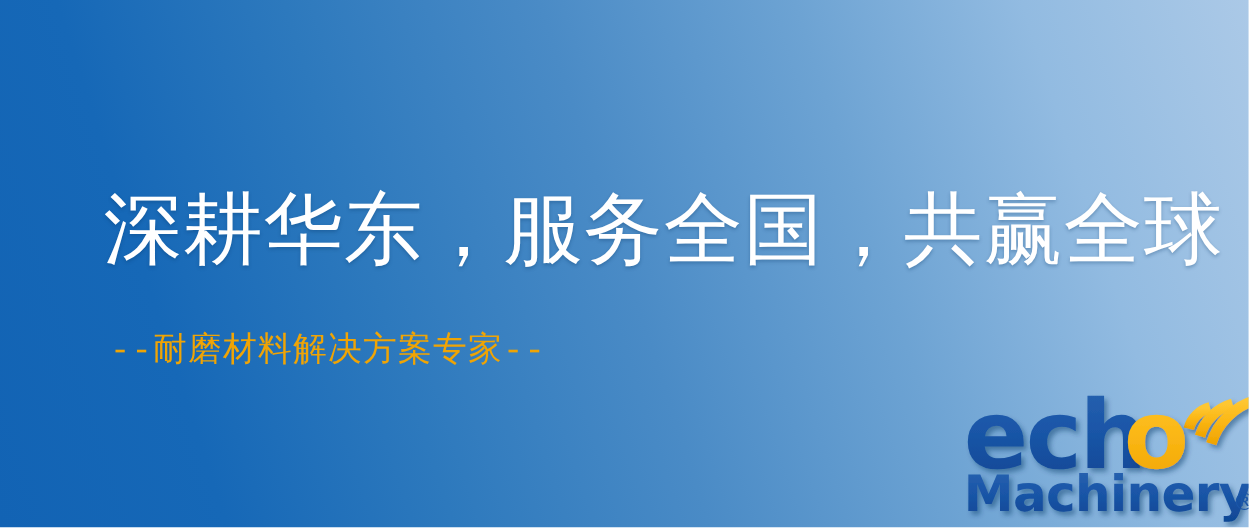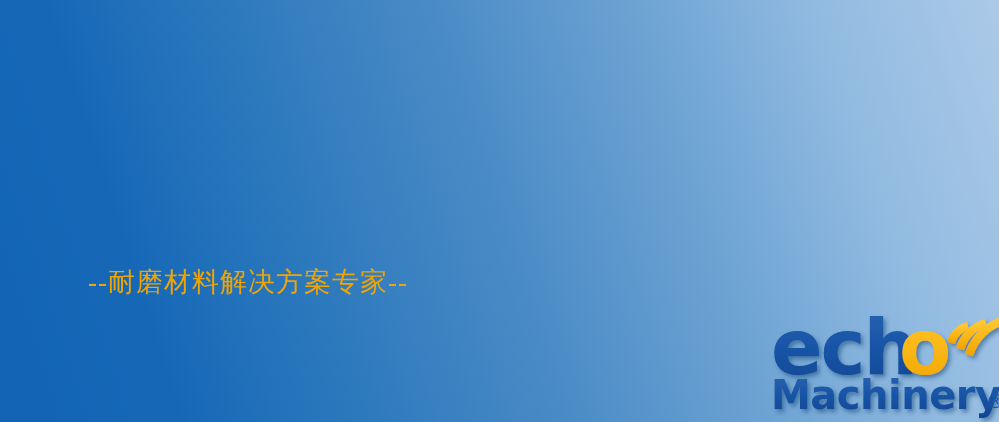--- a/index.html
+++ b/index.html
@@ -36,21 +36,21 @@
     color: #ffffff;
     white-space: nowrap;
     text-shadow: 0 1px 3px rgba(8, 52, 100, 0.30);
   }
 
   
   #subtitle {
     position: absolute;
     left: 88px;
     top: 268px;
-    font-family: Liberation Serif, serif;
+    font-family: Liberation Mono, monospace;
     font-size: 27px;
     line-height: 1.1;
     letter-spacing: 1px;
     color: #efa405;
     white-space: nowrap;
   }
 
   
   #logo {
     position: absolute;
@@ -81,20 +81,21 @@
     font-family: "DejaVu Sans", sans-serif;
     font-weight: normal;
     font-size: 19px;
   }
 </style>
 </head>
 <body>
 
 <div id="banner">
 
+  <div id="headline">深耕华东，服务全国，共赢全球</div>
 
   <div id="subtitle">--耐磨材料解决方案专家--</div>
 
   <div id="logo">
     <svg viewBox="0 0 255 126" xmlns="http://www.w3.org/2000/svg" aria-hidden="true">
       <defs>
         <filter id="logoShadow" x="-30%" y="-30%" width="180%" height="180%">
           <feDropShadow dx="2.5" dy="3" stdDeviation="2.2" flood-color="#0a3663" flood-opacity="0.45"></feDropShadow>
         </filter>
         <linearGradient id="blueGrad" x1="0" y1="0" x2="0" y2="1">

